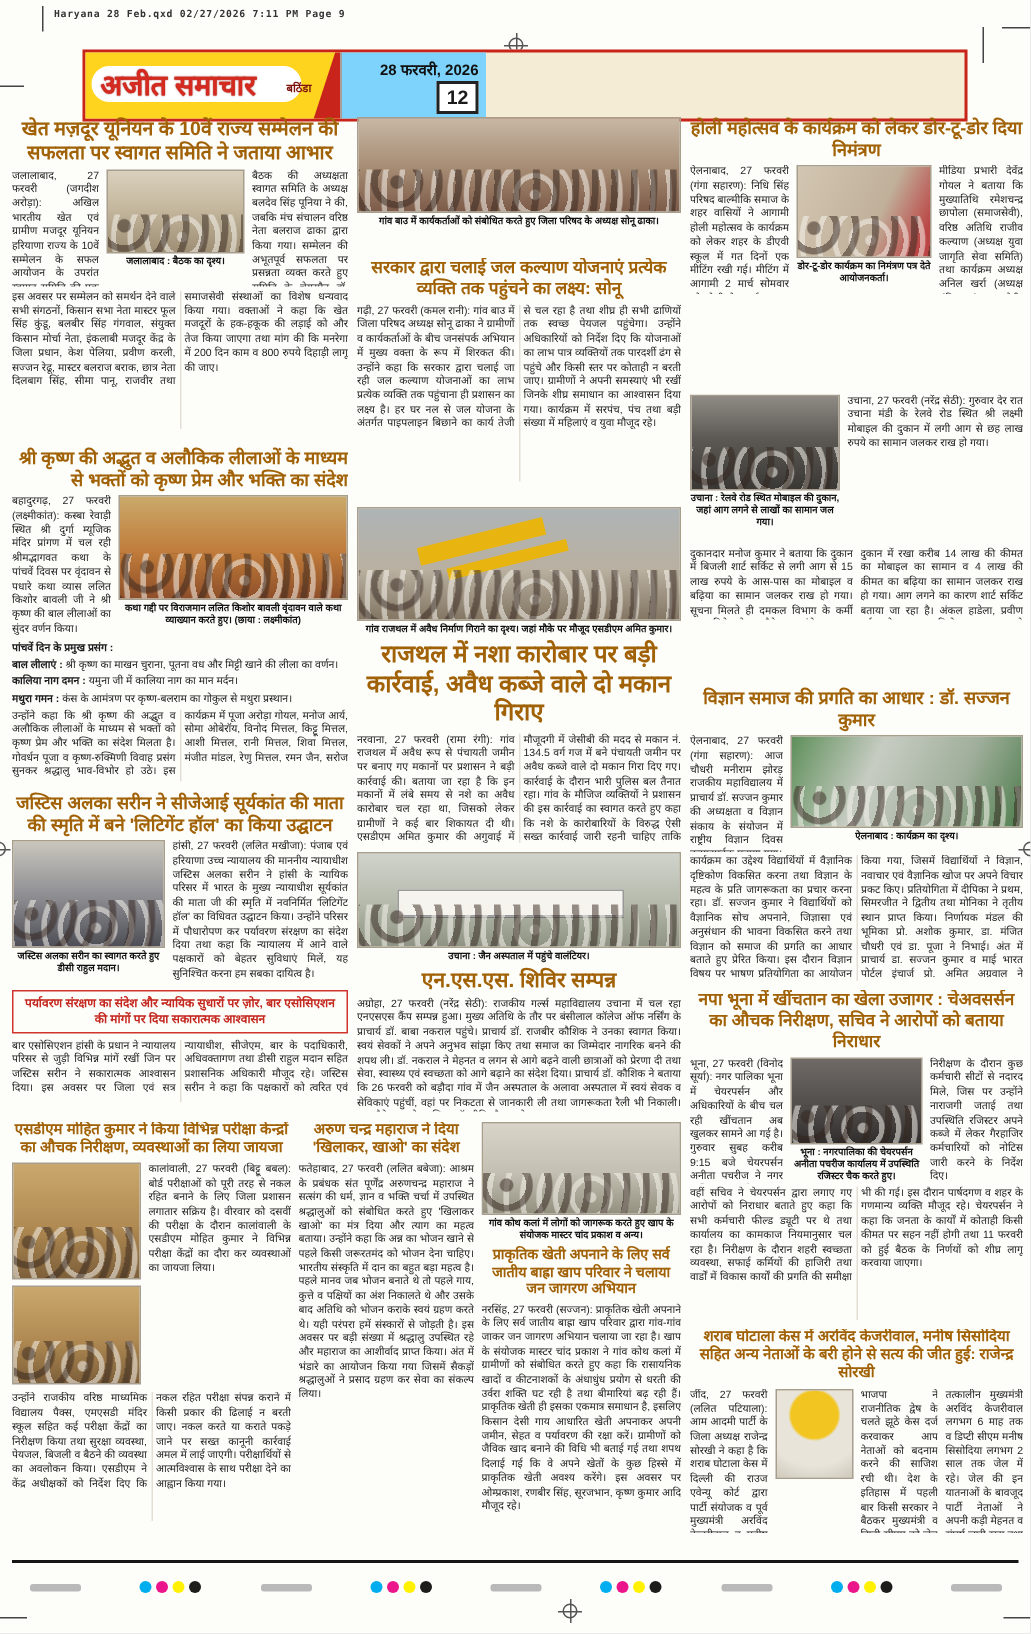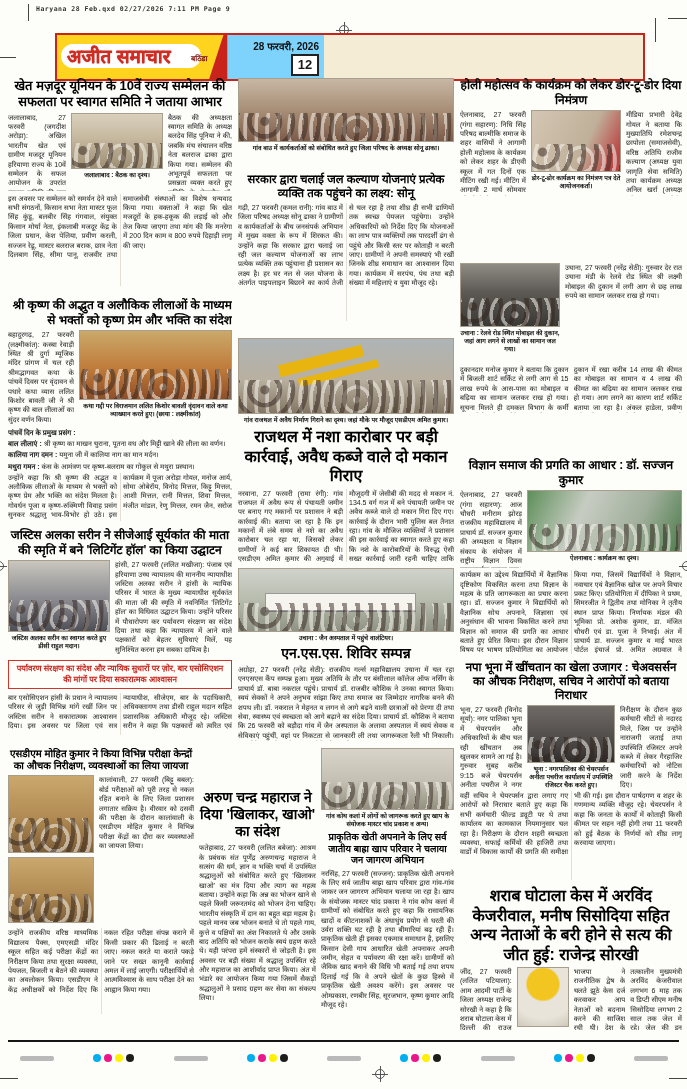--- a/index.html
+++ b/index.html
@@ -24,21 +24,21 @@
   .mh-edition{position:absolute;left:134px;top:18px;font-size:7.5px;font-weight:bold;color:#7d120c;}
   .mh-wedge{position:absolute;right:-14px;top:-4px;width:26px;height:60px;background:#c9241c;transform:skewX(-18deg);}
   .mh-center{flex:1;display:flex;align-items:center;justify-content:center;}
   .mh-region{font-size:20px;font-weight:bold;color:#111;}
   .mh-right{flex:0 0 96px;border-left:1px solid #a99;position:relative;}
   .mh-date{position:absolute;right:5px;top:4px;font-size:10px;font-weight:bold;color:#111;white-space:nowrap;}
   .mh-pageno{position:absolute;right:5px;bottom:3px;width:24px;height:18px;border:2px solid #222;
              font-size:13px;font-weight:bold;text-align:center;line-height:18px;background:#fff;}
   
   .art{position:absolute;overflow:hidden;}
-  .h2{font-weight:bold;text-align:center;color:#000000;line-height:1.22;margin:0 0 3px;}
+  .h2{font-weight:bold;text-align:center;color:#a16207;line-height:1.22;margin:0 0 3px;}
   .body{font-size:7px;line-height:1.34;text-align:justify;color:#222;overflow:hidden;}
   .cols2{column-count:2;column-gap:6px;column-rule:1px solid #e3dfd4;}
   .row{display:flex;gap:5px;align-items:flex-start;}
   .fig{flex:0 0 auto;}
   .ph{width:100%;border:1px solid #a79e8d;box-sizing:border-box;position:relative;overflow:hidden;}
   .cap{font-size:6.4px;font-weight:bold;text-align:center;line-height:1.25;margin-top:2px;color:#111;}
   .redbox{border:1.5px solid #d0342c;color:#c4281f;font-weight:bold;text-align:center;
           font-size:8px;line-height:1.3;padding:3px 4px;margin:4px 0;}
   .hl{margin:0 0 2px;font-size:7px;line-height:1.3;text-align:justify;}
   .hl b{font-weight:bold;}
@@ -260,37 +260,37 @@
         <div class="ph ph-exam" style="height:66px;margin-top:4px;">
             <span class="ppl"></span>
           </div>
       </div>
       <div class="body" style="flex:1;height:150px;">कालांवाली, 27 फरवरी (बिट्टू बबल): बोर्ड परीक्षाओं को पूरी तरह से नकल रहित बनाने के लिए जिला प्रशासन लगातार सक्रिय है। वीरवार को दसवीं की परीक्षा के दौरान कालांवाली के एसडीएम मोहित कुमार ने विभिन्न परीक्षा केंद्रों का दौरा कर व्यवस्थाओं का जायजा लिया।</div>
     </div>
     <div class="body cols2" style="height:86px;margin-top:3px;">उन्होंने राजकीय वरिष्ठ माध्यमिक विद्यालय पैक्स, एमएसडी मंदिर स्कूल सहित कई परीक्षा केंद्रों का निरीक्षण किया तथा सुरक्षा व्यवस्था, पेयजल, बिजली व बैठने की व्यवस्था का अवलोकन किया। एसडीएम ने केंद्र अधीक्षकों को निर्देश दिए कि नकल रहित परीक्षा संपन्न कराने में किसी प्रकार की ढिलाई न बरती जाए। नकल करते या कराते पकड़े जाने पर सख्त कानूनी कार्रवाई अमल में लाई जाएगी। परीक्षार्थियों से आत्मविश्वास के साथ परीक्षा देने का आह्वान किया गया।</div>
   </div>
 
   <div class="art" style="left:199px;top:748px;width:117px;height:282px;">
-    <div class="h2" style="font-size:14px;margin-top:41px;">अरुण चन्द्र महाराज ने दिया 'खिलाकर, खाओ' का संदेश</div>
+    <div class="h2" style="font-size:10px;">अरुण चन्द्र महाराज ने दिया 'खिलाकर, खाओ' का संदेश</div>
     <div class="body" style="height:236px;">फतेहाबाद, 27 फरवरी (ललित बबेजा): आश्रम के प्रबंधक संत पूर्णेंद्र अरुणचन्द्र महाराज ने सत्संग की धर्म, ज्ञान व भक्ति चर्चा में उपस्थित श्रद्धालुओं को संबोधित करते हुए 'खिलाकर खाओ' का मंत्र दिया और त्याग का महत्व बताया। उन्होंने कहा कि अन्न का भोजन खाने से पहले किसी जरूरतमंद को भोजन देना चाहिए। भारतीय संस्कृति में दान का बहुत बड़ा महत्व है। पहले मानव जब भोजन बनाते थे तो पहले गाय, कुत्ते व पक्षियों का अंश निकालते थे और उसके बाद अतिथि को भोजन कराके स्वयं ग्रहण करते थे। यही परंपरा हमें संस्कारों से जोड़ती है। इस अवसर पर बड़ी संख्या में श्रद्धालु उपस्थित रहे और महाराज का आशीर्वाद प्राप्त किया। अंत में भंडारे का आयोजन किया गया जिसमें सैकड़ों श्रद्धालुओं ने प्रसाद ग्रहण कर सेवा का संकल्प लिया।</div>
   </div>
 
   <div class="art" style="left:321px;top:748px;width:133px;height:282px;">
     <div class="fig">
       <div class="ph ph-khap" style="height:62px;">
           <span class="ppl"></span>
         </div>
       <div class="cap">गांव कोथ कलां में लोगों को जागरूक करते हुए खाप के संयोजक मास्टर चांद प्रकाश व अन्य।</div>
     </div>
     <div class="h2" style="font-size:9.5px;margin-top:3px;">प्राकृतिक खेती अपनाने के लिए सर्व जातीय बाह्रा खाप परिवार ने चलाया जन जागरण अभियान</div>
     <div class="body" style="height:150px;">नरसिंह, 27 फरवरी (सज्जन): प्राकृतिक खेती अपनाने के लिए सर्व जातीय बाह्रा खाप परिवार द्वारा गांव-गांव जाकर जन जागरण अभियान चलाया जा रहा है। खाप के संयोजक मास्टर चांद प्रकाश ने गांव कोथ कलां में ग्रामीणों को संबोधित करते हुए कहा कि रासायनिक खादों व कीटनाशकों के अंधाधुंध प्रयोग से धरती की उर्वरा शक्ति घट रही है तथा बीमारियां बढ़ रही हैं। प्राकृतिक खेती ही इसका एकमात्र समाधान है, इसलिए किसान देसी गाय आधारित खेती अपनाकर अपनी जमीन, सेहत व पर्यावरण की रक्षा करें। ग्रामीणों को जैविक खाद बनाने की विधि भी बताई गई तथा शपथ दिलाई गई कि वे अपने खेतों के कुछ हिस्से में प्राकृतिक खेती अवश्य करेंगे। इस अवसर पर ओम्प्रकाश, रणबीर सिंह, सूरजभान, कृष्ण कुमार आदि मौजूद रहे।</div>
   </div>
 
   <div class="art" style="left:460px;top:886px;width:222px;height:144px;">
-    <div class="h2" style="font-size:16px;">शराब घोटाला केस में अरविंद केजरीवाल, मनीष सिसोदिया सहित अन्य नेताओं के बरी होने से सत्य की जीत हुई: राजेन्द्र सोरखी</div>
+    <div class="h2" style="font-size:10px;">शराब घोटाला केस में अरविंद केजरीवाल, मनीष सिसोदिया सहित अन्य नेताओं के बरी होने से सत्य की जीत हुई: राजेन्द्र सोरखी</div>
     <div class="row">
       <div class="body" style="flex:1;height:96px;">जींद, 27 फरवरी (ललित पटियाला): आम आदमी पार्टी के जिला अध्यक्ष राजेन्द्र सोरखी ने कहा है कि शराब घोटाला केस में दिल्ली की राउज एवेन्यू कोर्ट द्वारा पार्टी संयोजक व पूर्व मुख्यमंत्री अरविंद केजरीवाल व मनीष सिसोदिया सहित अन्य नेताओं को बरी करने का फैसला सत्य की जीत है।</div>
       <div class="fig" style="width:52px;">
         <div class="ph ph-turban" style="height:60px;"></div>
       </div>
       <div class="body" style="flex:1;height:96px;">भाजपा ने राजनीतिक द्वेष के चलते झूठे केस दर्ज करवाकर आप नेताओं को बदनाम करने की साजिश रची थी। देश के इतिहास में पहली बार किसी सरकार ने बैठकर मुख्यमंत्री व डिप्टी सीएम को जेल भेजने का काम किया।</div>
       <div class="body" style="flex:1;height:96px;">तत्कालीन मुख्यमंत्री अरविंद केजरीवाल लगभग 6 माह तक व डिप्टी सीएम मनीष सिसोदिया लगभग 2 साल तक जेल में रहे। जेल की इन यातनाओं के बावजूद पार्टी नेताओं ने अपनी कड़ी मेहनत व संघर्ष जारी रखा तथा किसी लालच में कोई समझौता नहीं किया। दिल्ली में जनता आम आदमी पार्टी के साथ खड़ी है और सत्य की इस जीत से कार्यकर्ताओं में खुशी की लहर है।</div>
     </div>
   </div>
 

